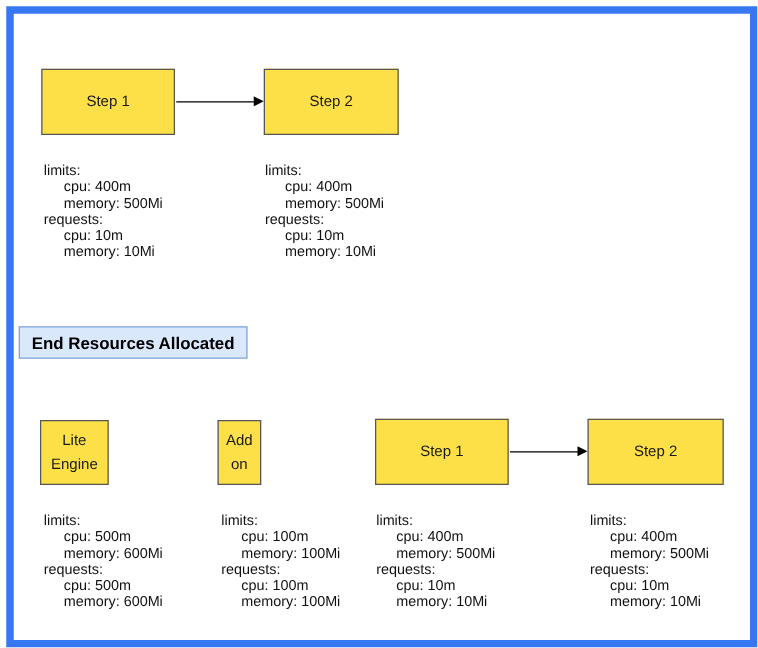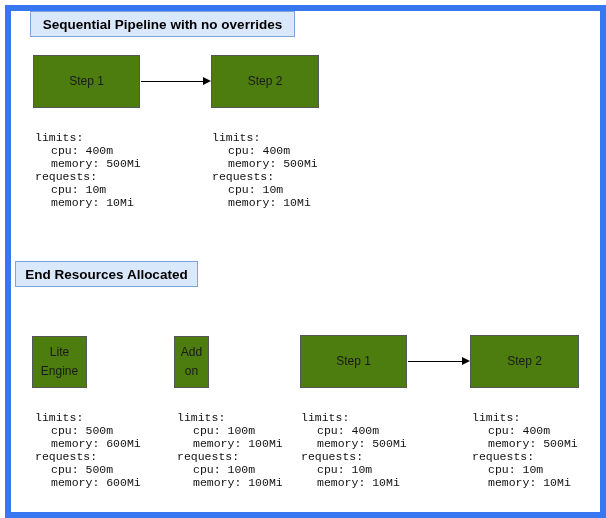--- a/index.html
+++ b/index.html
@@ -26,21 +26,21 @@
   .title-box {
     position: absolute;
     background: var(--title-fill);
     border: 1px solid var(--title-border);
     display: flex; align-items: center; justify-content: center;
     font-weight: bold; font-size: 13.5px; color: #000;
     white-space: nowrap;
   }
   .node {
     position: absolute;
-    background: #4d7c0f;
+    background: #fde047;
     border: 1px solid var(--node-border);
     display: flex; align-items: center; justify-content: center;
     font-size: 12px; color: #1a1a1a;
     text-align: center; line-height: 1.6;
   }
   .arrow { position: absolute; height: 1px; }
   .arrow-line {
     position: absolute; left: 0; right: 6px; top: 0;
     border-top: 1.5px solid #000;
   }
@@ -48,34 +48,32 @@
     position: absolute; right: 0; top: -4px;
     width: 0; height: 0;
     border-left: 8px solid #000;
     border-top: 4.5px solid transparent;
     border-bottom: 4.5px solid transparent;
   }
   .res {
     position: absolute;
     font-size: 11.5px; line-height: 13px; color: #111;
     white-space: nowrap;
-    font-family: Liberation Mono, monospace;
   }
   .res .res-line:nth-child(2),
   .res .res-line:nth-child(3),
   .res .res-line:nth-child(5),
   .res .res-line:nth-child(6) { padding-left: 16px; }
 </style>
 </head>
 <body>
 
 <div class="canvas">
   <div class="frame"></div>
 
-  <div class="title-box" style="left:30px; top:11px; width:265px; height:26px;">Sequential Pipeline with no overrides</div>
 
   <div class="node" style="left:33px; top:55px; width:107px; height:53px;">
     <span>Step 1</span>
   </div>
 
   <div class="arrow" style="left:141px; top:81px; width:70px;">
     <div class="arrow-line"></div>
     <div class="arrow-head"></div>
   </div>
 

